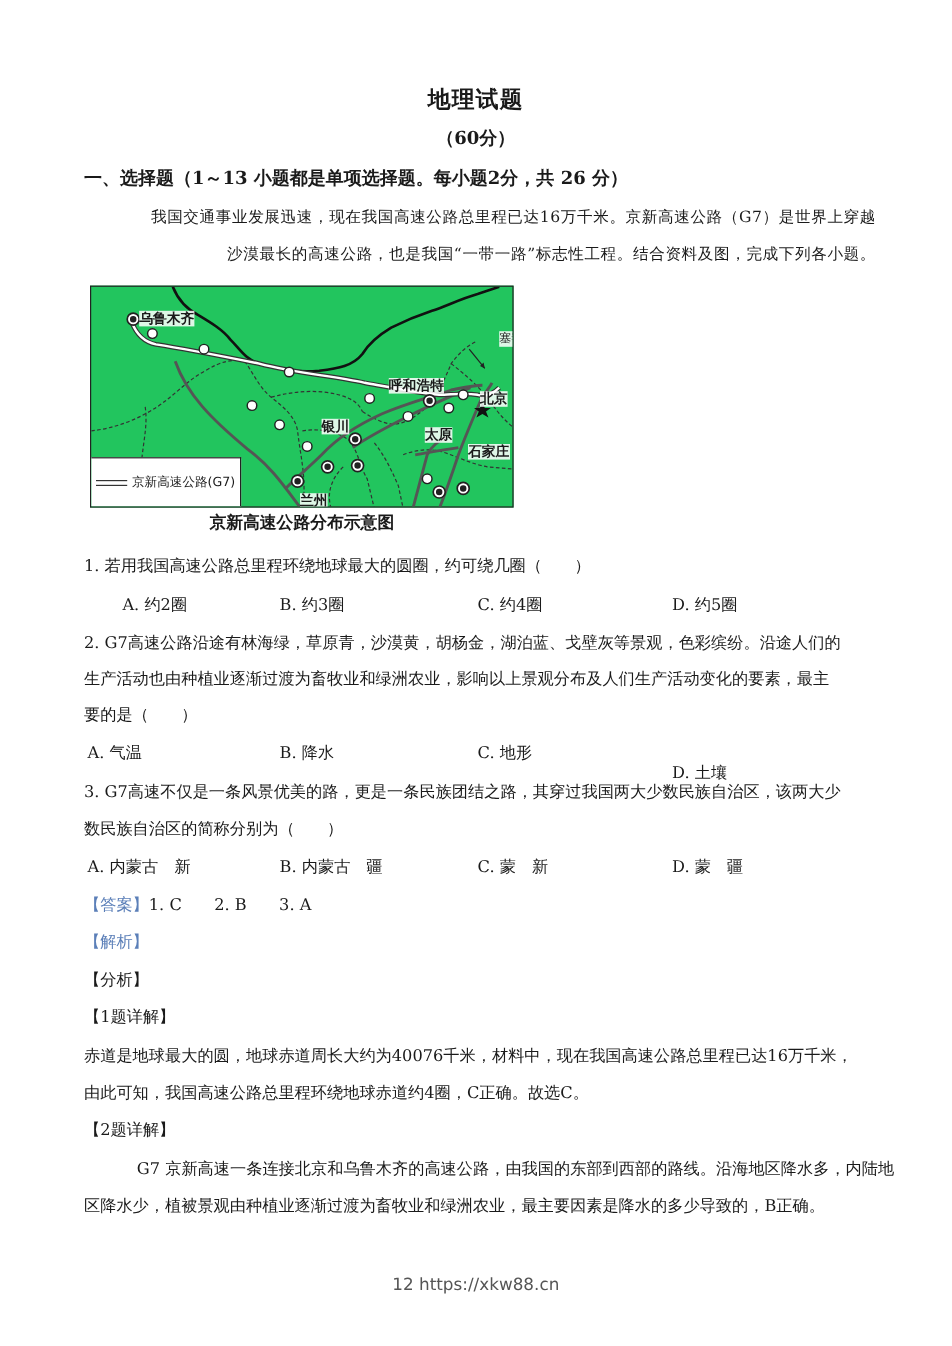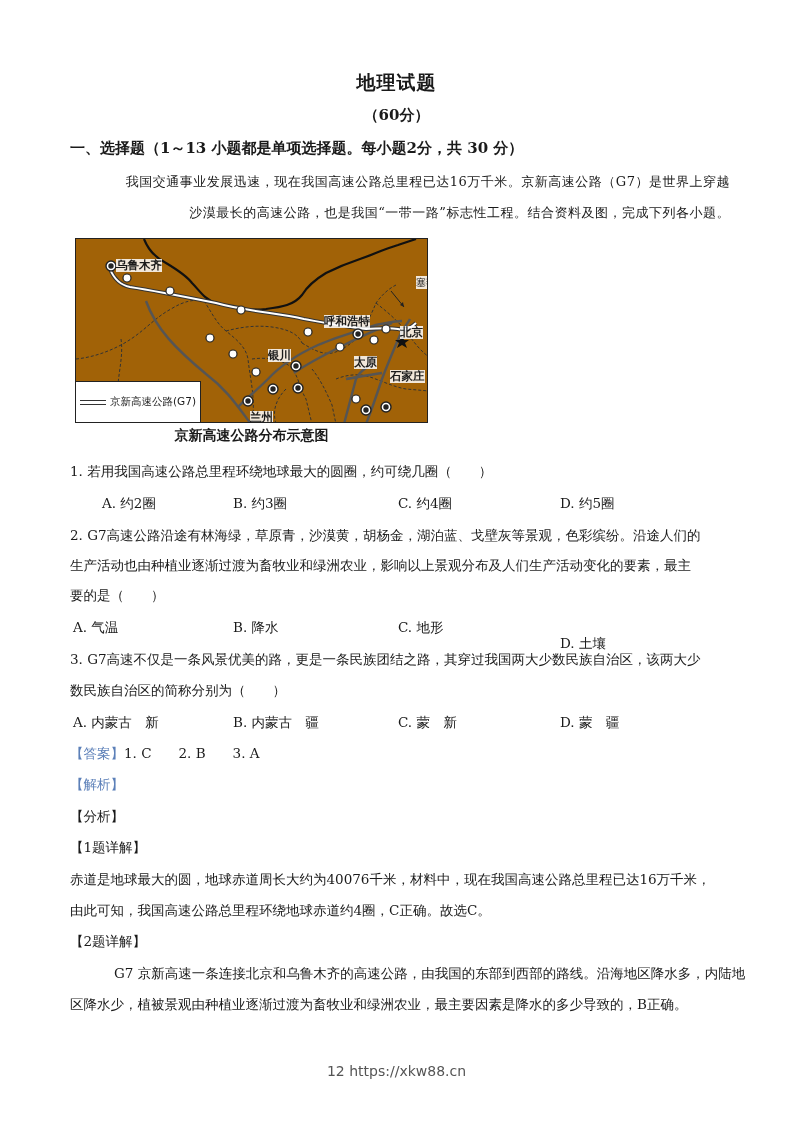--- a/index.html
+++ b/index.html
@@ -8,35 +8,35 @@
   .abs { position: absolute; }
   .title { left: 0; width: 793px; top: 70px; text-align: center; font-size: 19px; font-weight: bold;
            font-family: "DejaVu Sans", "Liberation Sans", sans-serif; letter-spacing: 1px; }
   .score { left: 0; width: 793px; top: 106px; text-align: center; font-size: 15px; font-weight: bold; }
   .section { left: 70px; top: 139px; font-size: 15px; font-weight: bold; }
   .para { left: 70px; width: 660px; font-size: 13px; line-height: 31px; letter-spacing: 0.5px; }
   .para .indent { display: inline-block; width: 26px; }
   .line { left: 70px; width: 660px; font-size: 13.5px; white-space: nowrap; }
   .opt { position: absolute; font-size: 13.5px; white-space: nowrap; }
   .blue { color: #5b7fb8; }
-  .map { left: 75px; top: 238px; width: 353px; height: 185px; border: 1.5px solid #222; box-sizing: border-box; background: #a16207; overflow: hidden; }
+  .map { left: 75px; top: 238px; width: 353px; height: 185px; border: 1.5px solid #222; box-sizing: border-box; background: #22c55e; overflow: hidden; }
   .map svg { position: absolute; left: 0; top: 0; }
   .maplabel { position: absolute; font-size: 11.5px; font-weight: bold; font-family: "DejaVu Sans", "Liberation Sans", sans-serif; white-space: nowrap; background: rgba(255,255,255,0.85); line-height: 13px; }
   .maplabel.small { font-weight: normal; font-size: 10px; }
   .legend { position: absolute; left: 0; bottom: 0; border-top: 1.5px solid #222; border-right: 1.5px solid #222; background: #fff; font-size: 10.5px; padding: 13px 4px; white-space: nowrap; display: flex; align-items: center; gap: 4px; font-family: "DejaVu Sans", "Liberation Sans", sans-serif; }
   .legend .sym { display: inline-block; width: 26px; height: 3px; border-top: 1px solid #333; border-bottom: 1px solid #333; }
   .caption { left: 75px; width: 353px; top: 427px; text-align: center; font-size: 14px; font-weight: bold; font-family: "DejaVu Sans", "Liberation Sans", sans-serif; }
   .footer { left: 0; width: 793px; top: 1063px; text-align: center; font-size: 14px; color: #555; font-family: "DejaVu Sans", "Liberation Sans", sans-serif; }
 </style>
 </head>
 <body>
 
 <div class="abs title">地理试题</div>
 <div class="abs score">（60分）</div>
-<div class="abs section">一、选择题（1～13 小题都是单项选择题。每小题2分，共 30 分）</div>
+<div class="abs section">一、选择题（1～13 小题都是单项选择题。每小题2分，共 26 分）</div>
 
 <div class="abs para" style="top:166px;text-align:right;">
   <div><span class="indent"></span><span>我国交通事业发展迅速，现在我国高速公路总里程已达16万千米。京新高速公路（G7）是世界上穿越</span></div>
   <div>沙漠最长的高速公路，也是我国“一带一路”标志性工程。结合资料及图，完成下列各小题。</div>
 </div>
 
 <div class="abs map">
   <svg width="353" height="185" viewBox="0 0 353 185">
 
     <path d="M68,0 C72,10 78,18 90,24 C100,30 110,36 116,44 C124,52 128,60 140,64 C156,68 170,72 190,70 C206,68 218,66 226,56 C232,46 240,40 250,34 C262,28 272,24 284,20 C296,16 308,10 322,6 L340,0" fill="none" stroke="#111" stroke-width="2.2"></path>

